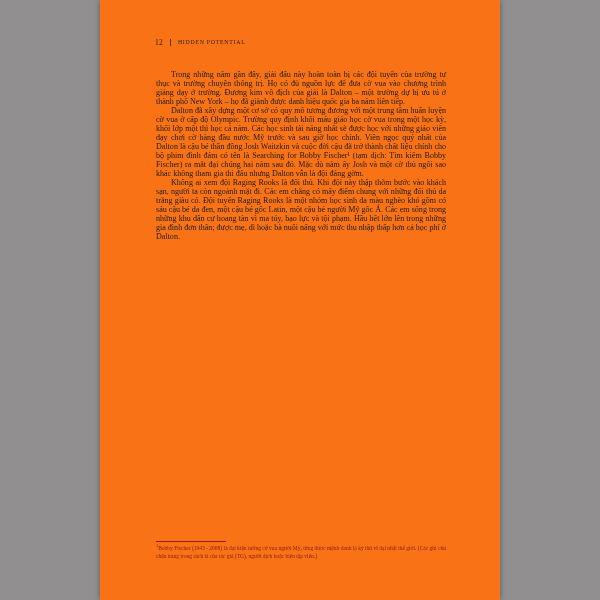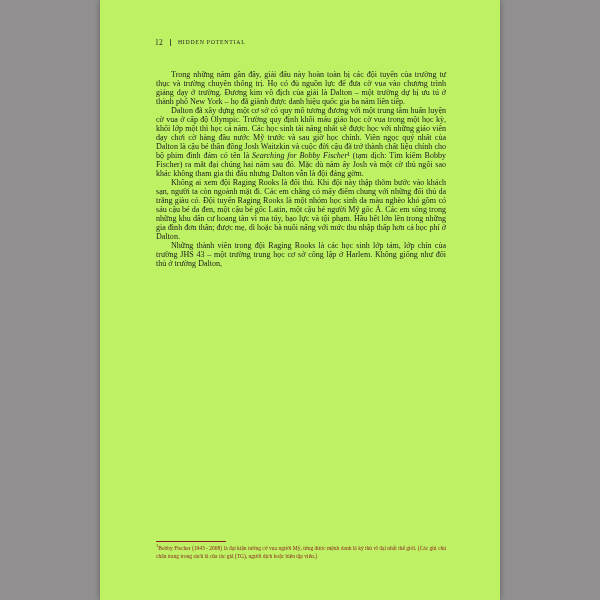--- a/index.html
+++ b/index.html
@@ -12,21 +12,21 @@
     background: #918f8f;
     font-family: "Liberation Serif", serif;
     overflow: hidden;
   }
   .page {
     position: absolute;
     left: 100px;
     top: 0;
     width: 400px;
     height: 600px;
-    background: #bef264;
+    background: #f97316;
     box-shadow: 0 0 6px rgba(0,0,0,0.35);
   }
   .page-inner {
     position: absolute;
     left: 0;
     top: 0;
     width: 400px;
     height: 600px;
   }
   .running-head {
@@ -74,21 +74,20 @@
     text-indent: 15px;
     hyphens: none;
   }
   p.para.first {
     text-indent: 15px;
   }
   p.para + p.para {
     margin-top: 0px;
   }
   .em {
-    font-style: italic;
     margin-top: 24px;
   }
   .footnote-wrap {
     position: absolute;
     left: 56px;
     top: 541px;
     width: 290px;
   }
   .fn-rule {
     width: 70px;
@@ -120,21 +119,20 @@
       <span class="rule"></span>
       <span class="head-title">HIDDEN POTENTIAL</span>
     </div>
 
     <div class="body-col">
       <p class="para first">Trong những năm gần đây, giải đấu này hoàn toàn bị các đội tuyển của trường tư thục và trường chuyên thống trị. Họ có đủ nguồn lực để đưa cờ vua vào chương trình giảng dạy ở trường. Đương kim vô địch của giải là Dalton – một trường dự bị ưu tú ở thành phố New York – họ đã giành được danh hiệu quốc gia ba năm liên tiếp.</p>
       <p class="para">
         <span>Dalton đã xây dựng một cơ sở có quy mô tương đương với một trung tâm huấn luyện cờ vua ở cấp độ Olympic. Trường quy định khối máu giáo học cờ vua trong một học kỳ, khối lớp một thì học cả năm. Các học sinh tài năng nhất sẽ được học với những giáo viên dạy chơi cờ hàng đầu nước Mỹ trước và sau giờ học chính. Viên ngọc quý nhất của Dalton là cậu bé thần đồng Josh Waitzkin và cuộc đời cậu đã trở thành chất liệu chính cho bộ phim đình đám có tên là <span class="em">Searching for Bobby Fischer</span>¹ (tạm dịch: Tìm kiếm Bobby Fischer) ra mắt đại chúng hai năm sau đó. Mặc dù năm ấy Josh và một cờ thủ ngôi sao khác không tham gia thi đấu nhưng Dalton vẫn là đội đáng gờm.</span>
       </p>
       <p class="para">Không ai xem đội Raging Rooks là đối thủ. Khi đội này thập thõm bước vào khách sạn, người ta còn ngoảnh mặt đi. Các em chẳng có mấy điểm chung với những đối thủ da trắng giàu có. Đội tuyển Raging Rooks là một nhóm học sinh da màu nghèo khó gồm có sáu cậu bé da đen, một cậu bé gốc Latin, một cậu bé người Mỹ gốc Á. Các em sống trong những khu dân cư hoang tàn vì ma túy, bạo lực và tội phạm. Hầu hết lớn lên trong những gia đình đơn thân; được mẹ, dì hoặc bà nuôi nấng với mức thu nhập thấp hơn cả học phí ở Dalton.</p>
-      <p class="para">Những thành viên trong đội Raging Rooks là các học sinh lớp tám, lớp chín của trường JHS 43 – một trường trung học cơ sở công lập ở Harlem. Không giống như đối thủ ở trường Dalton,</p>
     </div>
 
     <div class="footnote-wrap">
       <div class="fn-rule"></div>
       <p class="footnote">
         <span class="fn-num">1</span><span>Bobby Fischer (1943 - 2008) là đại kiện tướng cờ vua người Mỹ, từng được mệnh danh là kỳ thủ vĩ đại nhất thế giới. (Các ghi chú chân trang trong sách là của tác giả (TG), người dịch hoặc biên tập viên.)</span>
       </p>
     </div>
 
   </div>

